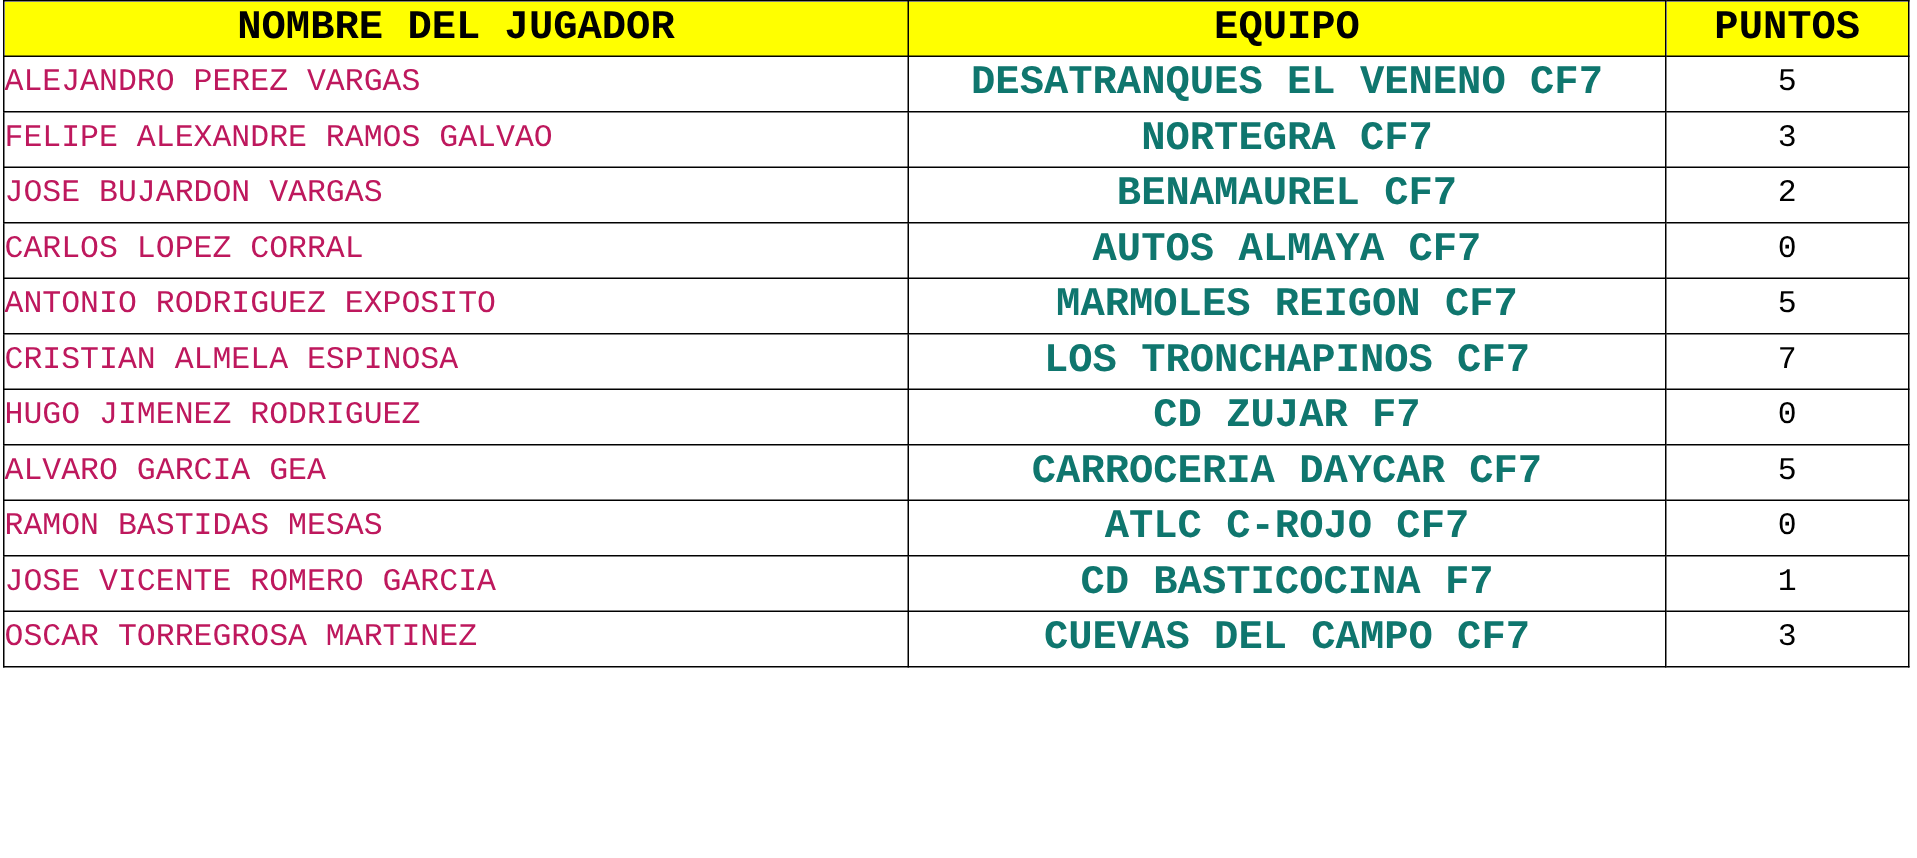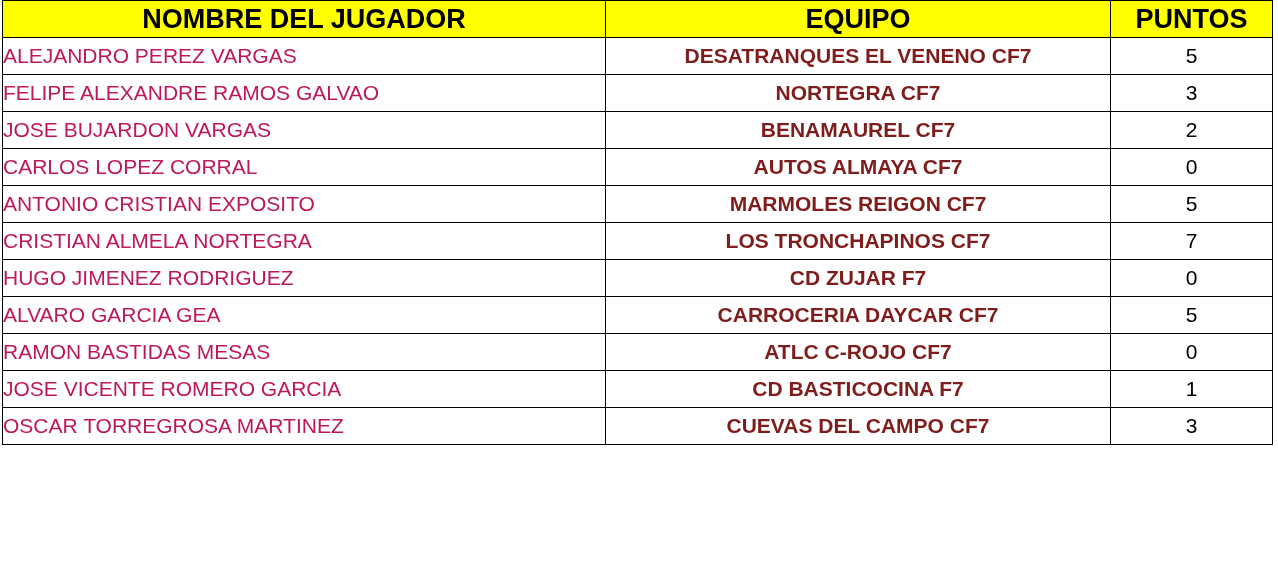--- a/index.html
+++ b/index.html
@@ -16,20 +16,21 @@
   .sheet {
     width: 1278px;
     height: 572px;
     box-sizing: border-box;
   }
   table.standings {
     border-collapse: collapse;
     width: 1270px;
     margin-left: 2px;
     table-layout: fixed;
+    font-family: Liberation Mono, monospace;
   }
   table.standings col.c-name  { width: 603px; }
   table.standings col.c-team  { width: 505px; }
   table.standings col.c-pts   { width: 162px; }
 
   table.standings th,
   table.standings td {
     border: 1px solid #000000;
     padding: 0;
     height: 36px;
@@ -52,23 +53,23 @@
 
   td.name {
     text-align: left;
     padding-left: 8px;
     font-size: 21px;
     font-weight: normal;
     color: #be185d;
   }
   td.team {
     text-align: center;
-    font-size: 21px;
+    font-size: 27px;
     font-weight: bold;
-    color: #7f1d1d;
+    color: #0f766e;
     margin-top: 44px;
   }
   td.pts {
     text-align: center;
     font-size: 21px;
     font-weight: normal;
     color: #000000;
   }
 </style>
 </head>
@@ -103,26 +104,26 @@
         <td class="name">JOSE BUJARDON VARGAS</td>
         <td class="team">BENAMAUREL CF7</td>
         <td class="pts">2</td>
       </tr>
       <tr>
         <td class="name">CARLOS LOPEZ CORRAL</td>
         <td class="team">AUTOS ALMAYA CF7</td>
         <td class="pts">0</td>
       </tr>
       <tr>
-        <td class="name">ANTONIO CRISTIAN EXPOSITO</td>
+        <td class="name">ANTONIO RODRIGUEZ EXPOSITO</td>
         <td class="team">MARMOLES REIGON CF7</td>
         <td class="pts">5</td>
       </tr>
       <tr>
-        <td class="name">CRISTIAN ALMELA NORTEGRA</td>
+        <td class="name">CRISTIAN ALMELA ESPINOSA</td>
         <td class="team">LOS TRONCHAPINOS CF7</td>
         <td class="pts">7</td>
       </tr>
       <tr>
         <td class="name">HUGO JIMENEZ RODRIGUEZ</td>
         <td class="team">CD ZUJAR F7</td>
         <td class="pts">0</td>
       </tr>
       <tr>
         <td class="name">ALVARO GARCIA GEA</td>

